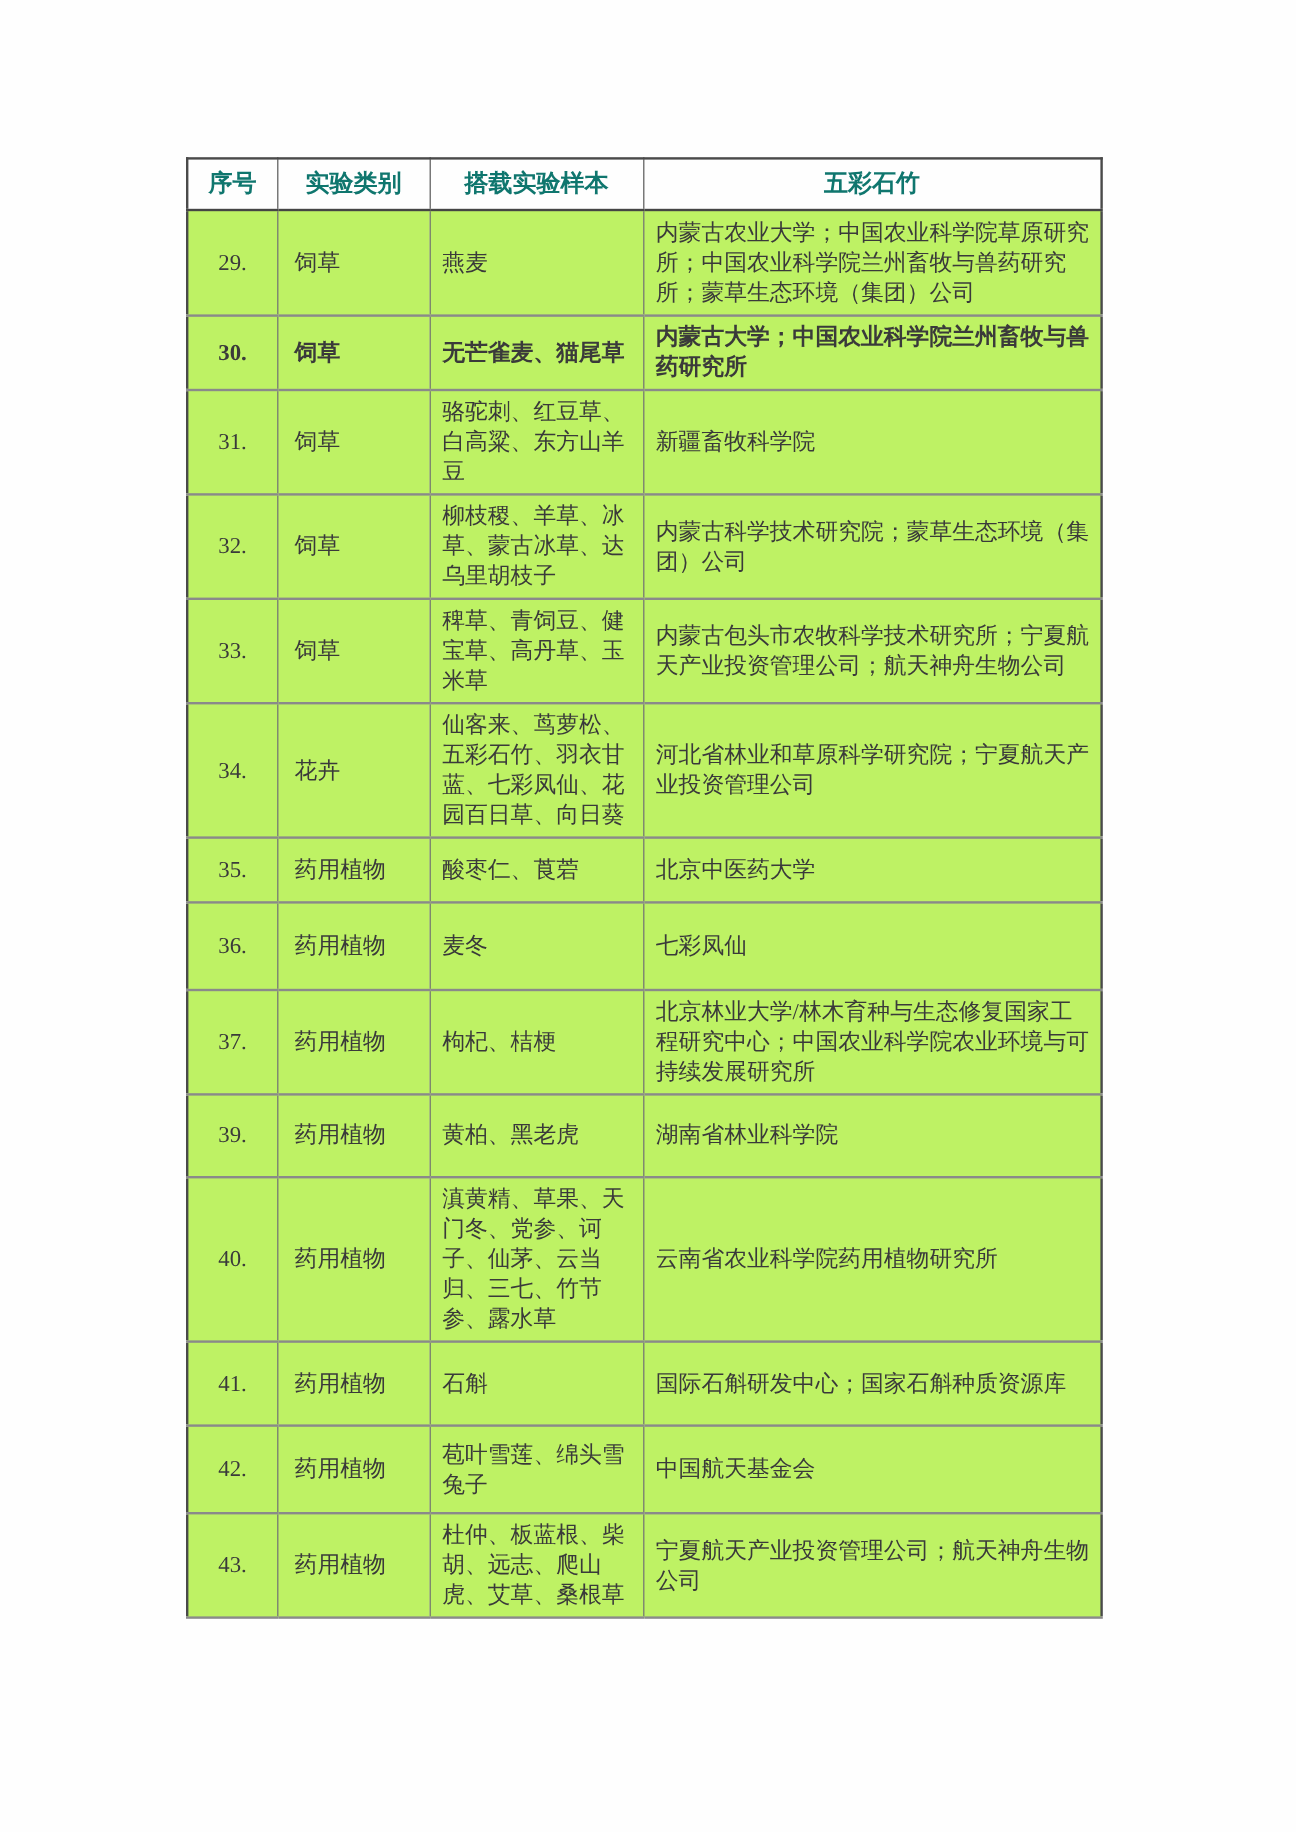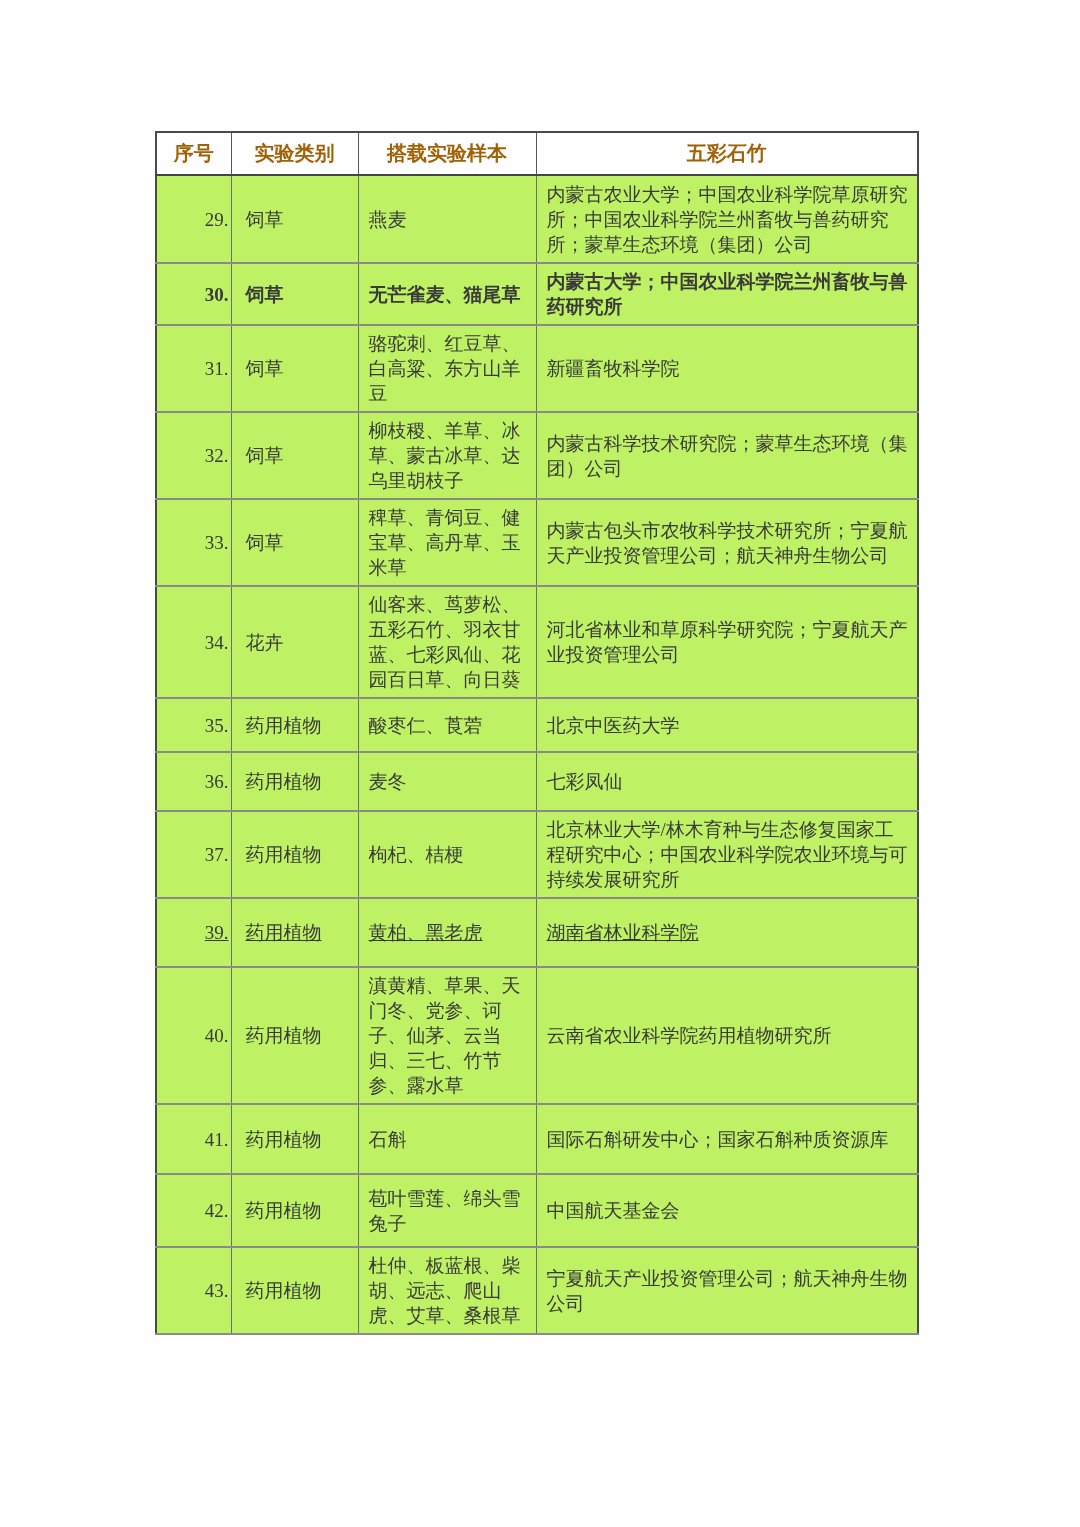--- a/index.html
+++ b/index.html
@@ -29,41 +29,41 @@
   }
   col.c-serial   { width: 75px;  }
   col.c-category { width: 127px; }
   col.c-samples  { width: 178px; }
   col.c-units    { width: 382px; }
 
   th {
     font-family: "Liberation Sans", sans-serif;
     font-weight: bold;
     font-size: 20px;
-    color: #a16207;
+    color: #0f766e;
     text-align: center;
     vertical-align: middle;
     height: 37px;
     padding: 2px 4px;
     border: 1px solid #585858;
     border-bottom: 2px solid #454545;
     background: #fefefe;
   }
   td {
     border-left: 1px solid #6f6f6f;
     border-right: 1px solid #6f6f6f;
     border-top: 2px solid #8a8a8a;
     border-bottom: 2px solid #8a8a8a;
     vertical-align: middle;
     padding: 5px 8px;
     background: #bef264;
   }
   td.serial {
-    text-align: right;
-    padding: 5px 2px;
+    text-align: center;
+    padding: 5px 16px;
   }
   td.category { padding-left: 14px; }
   td.samples  { padding: 5px 6px 5px 10px; }
   td.units    { padding: 5px 8px 5px 10px; }
 </style>
 </head>
 <body>
 
 <div class="page">
   <table class="exp-table">
@@ -117,33 +117,33 @@
     <td class="category">花卉</td>
     <td class="samples">仙客来、茑萝松、五彩石竹、羽衣甘蓝、七彩凤仙、花园百日草、向日葵</td>
     <td class="units">河北省林业和草原科学研究院；宁夏航天产业投资管理公司</td>
   </tr>
         <tr style="height: 54px;">
     <td class="serial">35.</td>
     <td class="category">药用植物</td>
     <td class="samples">酸枣仁、莨菪</td>
     <td class="units">北京中医药大学</td>
   </tr>
-        <tr style="height: 59px; border-radius: 21px;">
+        <tr style="height: 73px; border-radius: 21px;">
     <td class="serial">36.</td>
     <td class="category">药用植物</td>
     <td class="samples">麦冬</td>
     <td class="units">七彩凤仙</td>
   </tr>
         <tr style="height: 78px;">
     <td class="serial">37.</td>
     <td class="category">药用植物</td>
     <td class="samples">枸杞、桔梗</td>
     <td class="units">北京林业大学/林木育种与生态修复国家工程研究中心；中国农业科学院农业环境与可持续发展研究所</td>
   </tr>
-        <tr style="height: 69px; text-decoration: underline;">
+        <tr style="height: 69px;">
     <td class="serial">39.</td>
     <td class="category">药用植物</td>
     <td class="samples">黄柏、黑老虎</td>
     <td class="units">湖南省林业科学院</td>
   </tr>
         <tr style="height: 130px;">
     <td class="serial">40.</td>
     <td class="category">药用植物</td>
     <td class="samples">滇黄精、草果、天门冬、党参、诃子、仙茅、云当归、三七、竹节参、露水草</td>
     <td class="units">云南省农业科学院药用植物研究所</td>

